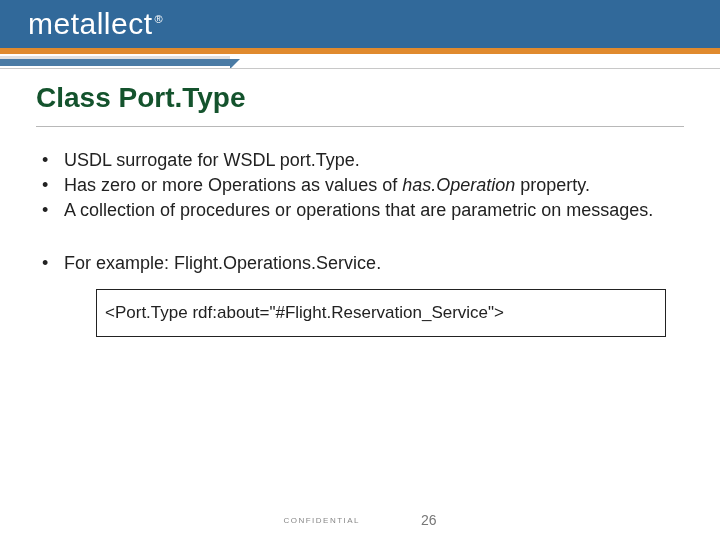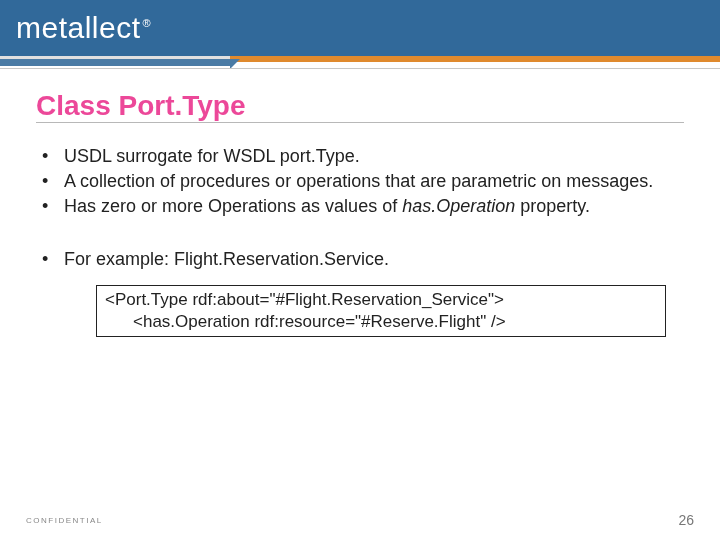--- a/index.html
+++ b/index.html
@@ -6,25 +6,25 @@
   body {
     width: 720px;
     height: 540px;
     background: #ffffff;
     font-family: Arial, Helvetica, sans-serif;
     position: relative;
     overflow: hidden;
   }
   .header-bar {
     width: 100%;
-    height: 56px;
+    height: 48px;
     background: #31699a;
     display: flex;
     align-items: center;
-    padding-left: 16px;
+    padding-left: 28px;
   }
   .logo {
     color: #ffffff;
     font-size: 30px;
     font-weight: 300;
     letter-spacing: 0.5px;
     position: relative;
   }
   .logo .reg {
     font-size: 11px;
@@ -62,22 +62,22 @@
     right: 0;
     height: 1px;
     background: #c8c8c8;
   }
   .content {
     padding: 28px 36px 0 36px;
   }
   .title {
     font-size: 28px;
     font-weight: bold;
-    color: #ec4899;
-    margin-bottom: 0;
+    color: #14532d;
+    margin-bottom: 12px;
   }
   .title-underline {
     height: 1px;
     background: #b8b8b8;
     width: 100%;
     margin-bottom: 22px;
   }
   ul.bullets {
     list-style: none;
     font-size: 18px;
@@ -95,35 +95,35 @@
     left: 6px;
     top: 0;
     color: #222;
   }
   .spacer { height: 28px; }
   .italic { font-style: italic; }
   .code-box {
     border: 1px solid #222;
     margin: 14px 4px 0 60px;
     width: 570px;
-    padding: 3px 8px;
+    padding: 12px 8px;
     font-family: Verdana, Geneva, sans-serif;
     font-size: 17px;
     line-height: 1.3;
     color: #222;
   }
   .code-indent { padding-left: 28px; display: block; }
   .footer {
     position: absolute;
     bottom: 12px;
     left: 0;
     right: 0;
     padding: 0 26px;
     display: flex;
-    justify-content: space-between;
+    justify-content: center;
     align-items: center;
     gap: 45px;
   }
   .confidential {
     font-size: 8px;
     letter-spacing: 1.5px;
     color: #888;
   }
   .page-num {
     font-size: 14px;
@@ -145,37 +145,36 @@
 
 <div class="content">
   <div class="title">Class Port.Type</div>
   <div class="title-underline"></div>
 
   <ul class="bullets">
     <li>
       <span>USDL surrogate for WSDL port.Type.</span>
     </li>
     <li>
-      <span>A collection of procedures or operations that are parametric on messages.</span>
+      <span>Has zero or more Operations as values of </span><span class="italic">has.Operation</span><span> property.</span>
     </li>
     <li>
-      <span>Has zero or more Operations as values of </span><span class="italic">has.Operation</span><span> property.</span>
+      <span>A collection of procedures or operations that are parametric on messages.</span>
     </li>
   </ul>
 
   <div class="spacer"></div>
 
   <ul class="bullets">
     <li>
-      <span>For example: Flight.Reservation.Service.</span>
+      <span>For example: Flight.Operations.Service.</span>
     </li>
   </ul>
 
   <div class="code-box">
     <span>&lt;Port.Type rdf:about="#Flight.Reservation_Service"&gt;</span><br>
-    <span class="code-indent">&lt;has.Operation rdf:resource="#Reserve.Flight" /&gt;</span>
   </div>
 </div>
 
 <div class="footer">
   <div class="confidential">CONFIDENTIAL</div>
   <div class="page-num">26</div>
 </div>
 
 </body></html>

